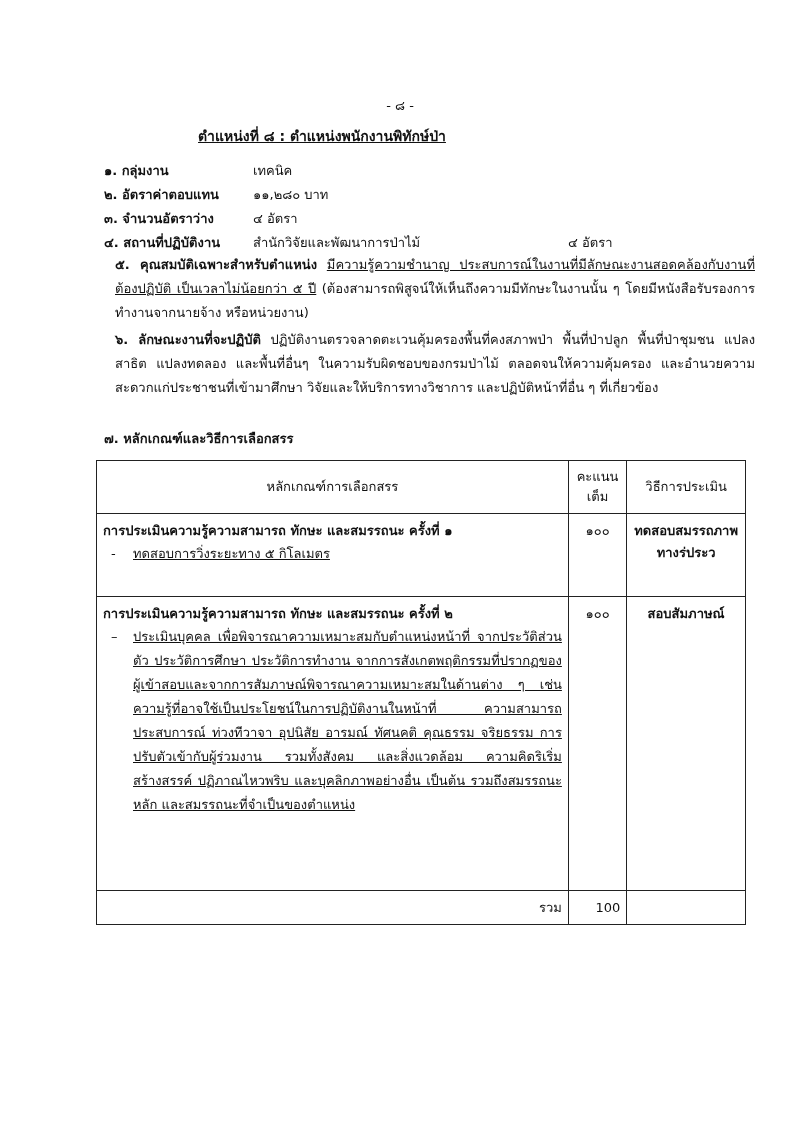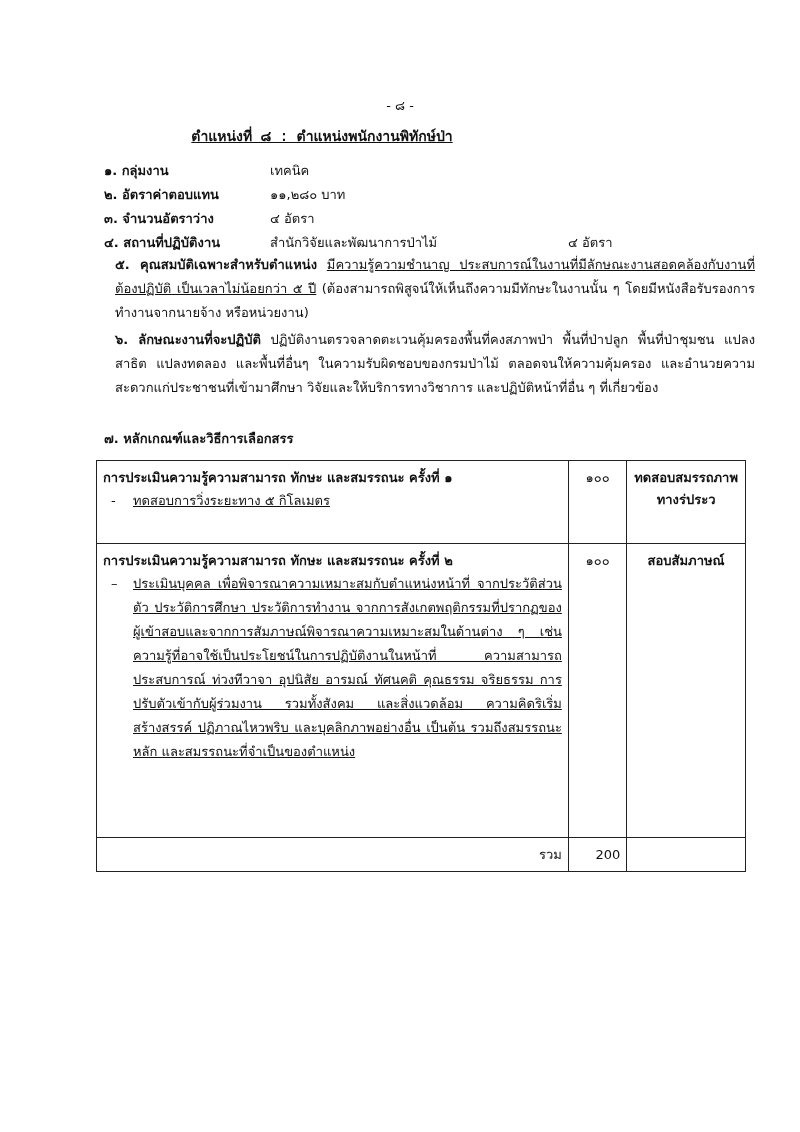--- a/index.html
+++ b/index.html
@@ -1,25 +1,25 @@
 <!DOCTYPE html>
 <html><head>
 <meta charset="utf-8">
 <style>
   html, body { margin: 0; padding: 0; background: #ffffff; }
   body { width: 800px; height: 1132px; position: relative; overflow: hidden;
          font-family: "DejaVu Sans", "Liberation Sans", sans-serif; color: #111; }
   .page { position: absolute; left: 0; top: 0; width: 800px; height: 1132px; }
   .pageno { position: absolute; top: 95px; left: 0; width: 800px; text-align: center; font-size: 13px; }
   .title { position: absolute; top: 125px; left: 0; width: 644px; text-align: center;
-           font-size: 14px; font-weight: bold; text-decoration: underline; font-family: Liberation Mono, monospace; }
+           font-size: 14px; font-weight: bold; text-decoration: underline; }
   .b { font-weight: bold; }
   .u { text-decoration: underline; }
   .kv-label { position: absolute; left: 104px; font-weight: bold; font-size: 13px; white-space: nowrap; }
-  .kv-val { position: absolute; left: 270px; font-size: 13px; white-space: nowrap; }
+  .kv-val { position: absolute; left: 253px; font-size: 13px; white-space: nowrap; }
   .para { position: absolute; left: 115px; width: 640px; font-size: 13px; line-height: 24px; text-align: justify; }
   table.crit { position: absolute; left: 96px; top: 460px; width: 650px; border-collapse: collapse;
                font-size: 13px; table-layout: fixed; }
   table.crit td, table.crit th { border: 1.5px solid #222; vertical-align: top; padding: 6px 6px; }
   table.crit th { font-weight: normal; text-align: center; vertical-align: middle; line-height: 20px; }
   .c1 { width: 445px; } .c2 { width: 55px; } .c3 { width: 112px; }
   .row-head { height: 37px; }
   .row1 { height: 83px; padding-left: 15px; }
   .row2 { height: 294px; }
   .row3 { height: 29px; }
@@ -62,20 +62,25 @@
 
   <div class="kv-label" style="top:428px">๗. หลักเกณฑ์และวิธีการเลือกสรร</div>
 
   <table class="crit">
     <colgroup>
         <col class="c1">
         <col class="c2">
         <col class="c3">
       </colgroup>
     <tbody>
+        <tr class="row-head">
+      <th>หลักเกณฑ์การเลือกสรร</th>
+      <th>คะแนนเต็ม</th>
+      <th>วิธีการประเมิน</th>
+    </tr>
     <tr class="row1">
       <td>
         <div class="rtitle">การประเมินความรู้ความสามารถ ทักษะ และสมรรถนะ ครั้งที่ ๑</div>
         <div class="bullet">
           <span class="dash">-</span>
           <span class="txt">ทดสอบการวิ่งระยะทาง ๕ กิโลเมตร</span>
         </div>
       </td>
       <td class="score">๑๐๐</td>
       <td class="method">ทดสอบสมรรถภาพทางร่ประว</td>
@@ -86,18 +91,18 @@
         <div class="bullet">
           <span class="dash">–</span>
           <span class="txt">ประเมินบุคคล เพื่อพิจารณาความเหมาะสมกับตำแหน่งหน้าที่ จากประวัติส่วนตัว ประวัติการศึกษา ประวัติการทำงาน จากการสังเกตพฤติกรรมที่ปรากฏของผู้เข้าสอบและจากการสัมภาษณ์พิจารณาความเหมาะสมในด้านต่าง ๆ เช่น ความรู้ที่อาจใช้เป็นประโยชน์ในการปฏิบัติงานในหน้าที่ ความสามารถ ประสบการณ์ ท่วงทีวาจา อุปนิสัย อารมณ์ ทัศนคติ คุณธรรม จริยธรรม การปรับตัวเข้ากับผู้ร่วมงาน รวมทั้งสังคม และสิ่งแวดล้อม ความคิดริเริ่มสร้างสรรค์ ปฏิภาณไหวพริบ และบุคลิกภาพอย่างอื่น เป็นต้น รวมถึงสมรรถนะหลัก และสมรรถนะที่จำเป็นของตำแหน่ง</span>
         </div>
       </td>
       <td class="score">๑๐๐</td>
       <td class="method">สอบสัมภาษณ์</td>
     </tr>
     <tr class="row3">
       <td class="total">รวม</td>
-      <td class="total">200</td>
+      <td class="total">100</td>
       <td class="total"></td>
     </tr>
   </tbody>
     </table>
 </div>
 
 </body></html>

